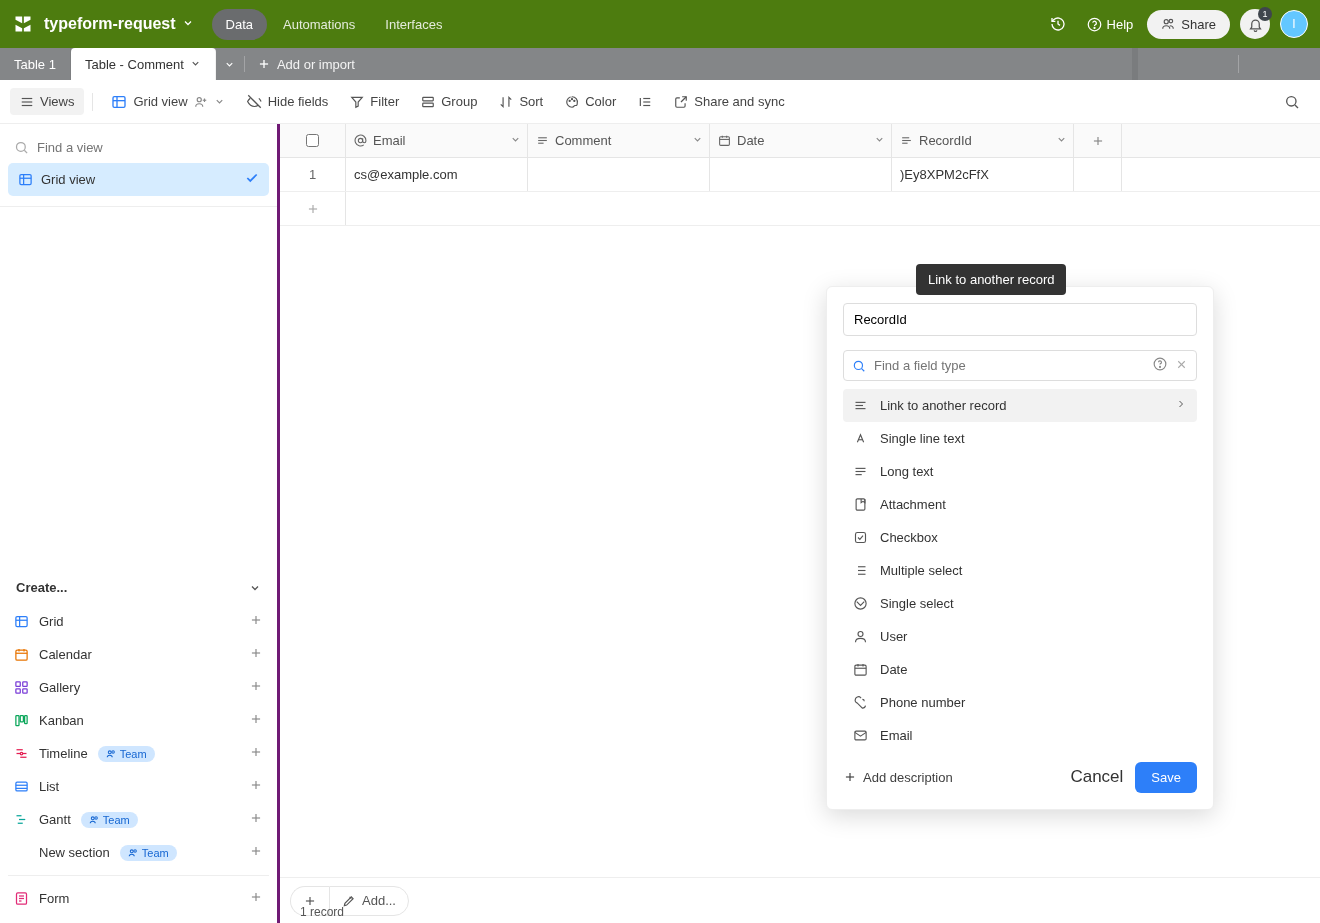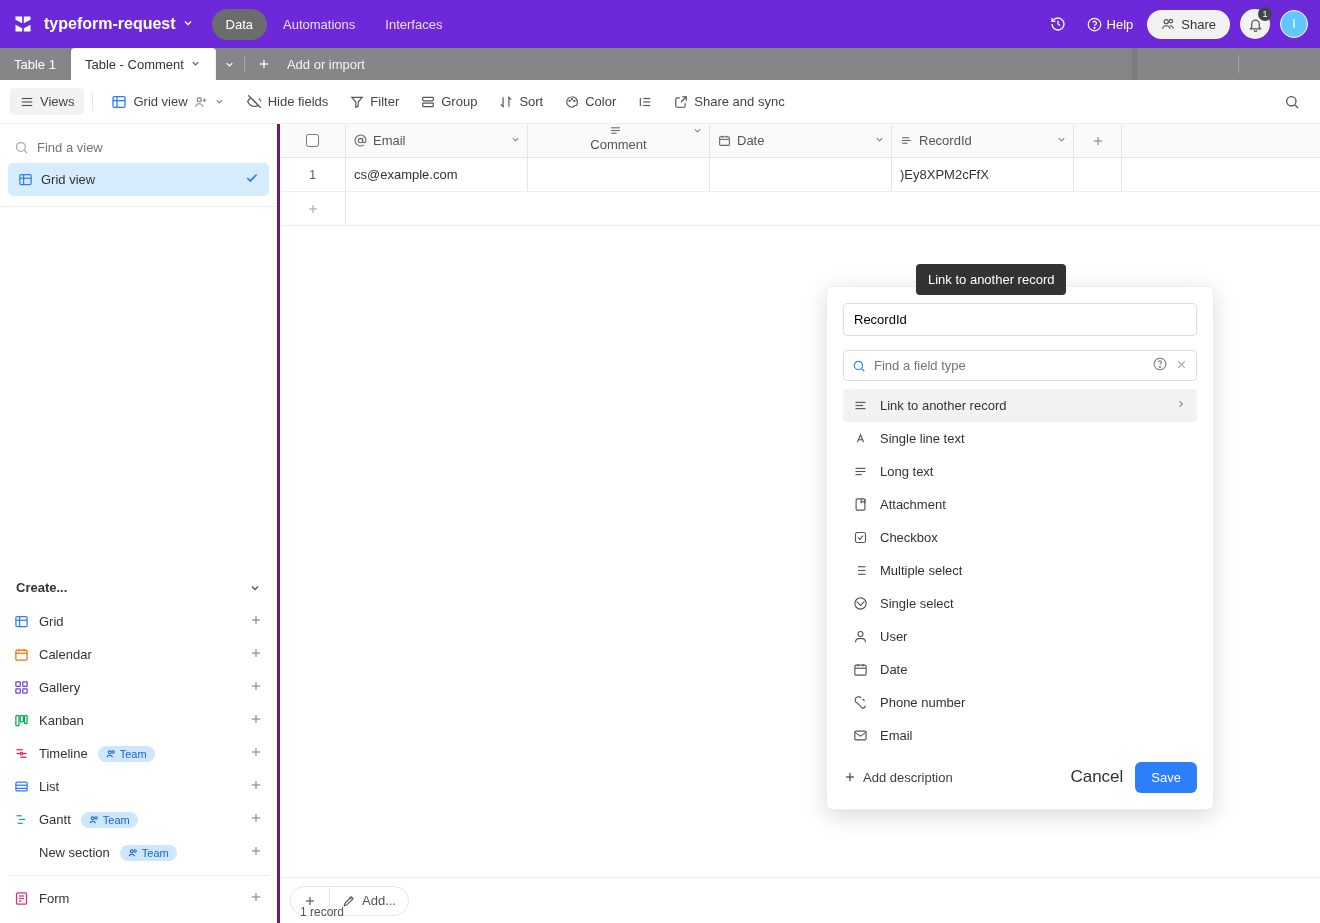--- a/index.html
+++ b/index.html
@@ -1,20 +1,20 @@
 <!DOCTYPE html>
 <html><head>
 <meta charset="utf-8">
 <style>
 * { box-sizing: border-box; margin: 0; padding: 0; font-family: -apple-system, BlinkMacSystemFont, "Segoe UI", Helvetica, Arial, sans-serif; }
 html, body { height: 100%; overflow: hidden; }
 body { font-size: 13px; color: #333; background: #fff; }
 
 
-.header { height: 48px; background: #6d28d9; display: flex; align-items: center; padding: 0 12px; color: #fff; }
+.header { height: 48px; background: #4d7c0f; display: flex; align-items: center; padding: 0 12px; color: #fff; }
 .logo-icon { width: 22px; height: 22px; display: flex; align-items: center; justify-content: center; margin-right: 10px; }
 .base-name { font-weight: 600; font-size: 16px; color: #fff; }
 .base-name-wrap { display: flex; align-items: center; cursor: pointer; }
 .chev { margin-left: 6px; }
 .hdr-tabs { margin-left: 18px; display: flex; gap: 2px; }
 .hdr-tab { padding: 8px 14px; border-radius: 20px; color: rgba(255,255,255,.85); cursor: pointer; font-size: 13px; }
 .hdr-tab.active { background: #6a6c6e; color: #fff; }
 .hdr-spacer { flex: 1; }
 .hdr-right { display: flex; align-items: center; gap: 10px; }
 .icon-btn { width: 30px; height: 30px; display: flex; align-items: center; justify-content: center; border-radius: 50%; cursor: pointer; color: #fff; }
@@ -24,21 +24,21 @@
 .notif-btn svg { color:#555; }
 .badge { position: absolute; top: -2px; right: -2px; background: #3f454c; color: #fff; border-radius: 50%; font-size: 9px; width: 14px; height: 14px; display: flex; align-items: center; justify-content: center; }
 .avatar { width: 28px; height: 28px; border-radius: 50%; background: #63c7ff; border:1.5px solid #fff; display: flex; align-items: center; justify-content: center; color: #fff; font-size: 12px; cursor:pointer; }
 
 
 .tabs-row { height: 32px; background: #848688; display: flex; align-items: stretch; padding-left: 0; }
 .table-tab { display: flex; align-items: center; padding: 0 14px; font-size: 13px; color: #fff; cursor: pointer; border-right:1px solid rgba(0,0,0,.05);}
 .table-tab.active { background: #fff; color: #333; border-radius: 4px 4px 0 0; }
 .tab-chev { width:28px; display:flex; align-items:center; justify-content:center; color:#fff; cursor:pointer; }
 .tab-sep { width:1px; background:rgba(255,255,255,.25); margin:8px 0;}
-.add-import { display:flex; align-items:center; gap:16px; color:rgba(255,255,255,.9); padding:0 12px; cursor:pointer; font-size:13px;}
+.add-import { display:flex; align-items:center; gap:6px; color:rgba(255,255,255,.9); padding:0 12px; cursor:pointer; font-size:13px;}
 .tabs-right { margin-left:auto; display:flex; align-items:center; background:#848688; height:100%; border-left:6px solid #7a7c7e; padding:0 10px; gap:6px;}
 .tabs-right-item { color:#fff; padding:0 10px; cursor:pointer; font-size:13px; display:flex; align-items:center; gap:4px;margin-top:43px;}
 .tr-sep { width:1px; height:18px; background:rgba(255,255,255,.25); }
 
 
 .toolbar { height: 44px; border-bottom: 1px solid #eee; display: flex; align-items: center; padding: 0 10px; gap: 2px; }
 .tool-btn { display: flex; align-items: center; gap: 6px; padding: 6px 10px; border-radius: 4px; cursor: pointer; color: #444; font-size: 13px; }
 .tool-btn.views { background: #f2f2f2; font-weight:500; }
 .tbar-sep { width:1px; height:18px; background:#e5e5e5; margin:0 6px; }
 .tool-grid { color:#2d7ff9; }
@@ -65,21 +65,21 @@
 .sb-div { height:1px; background:#eee; margin:6px 0; }
 
 
 .grid { flex:1; position:relative; display:flex; flex-direction:column; }
 .ghead { display:flex; border-bottom:1px solid #e5e5e5; height:34px; background:#fafafa; }
 .gcell, .ghcell { border-right:1px solid #e5e5e5; display:flex; align-items:center; padding:0 8px; font-size:13px; color:#333; }
 .ghcell { color:#555; position:relative; }
 .col-row { width:66px; justify-content:flex-end; }
 .col-row input[type=checkbox]{ margin:auto; }
 .col-email { width:182px; }
-.col-comment { width:182px;flex-direction:column; }
+.col-comment { width:182px; }
 .col-date { width:182px; }
 .col-record { width:182px; }
 .col-add { width:48px; justify-content:center; color:#888; cursor:pointer; }
 .ghcell .dd { position:absolute; right:6px; color:#888; cursor:pointer; }
 .grow { display:flex; height:34px; border-bottom:1px solid #eee; }
 .grow .col-row { justify-content:center; color:#666; }
 .grow.add .col-row { color:#aaa; }
 .gbody { flex:1; overflow:auto; position:relative; }
 .grid-footer { height:46px; border-top:1px solid #eee; display:flex; align-items:center; gap:0; padding:0 10px; }
 .gf-btn { height:30px; display:flex; align-items:center; padding:0 12px; border:1px solid #e5e5e5; cursor:pointer; background:#fff; gap:6px; color:#555; font-size:13px;}

